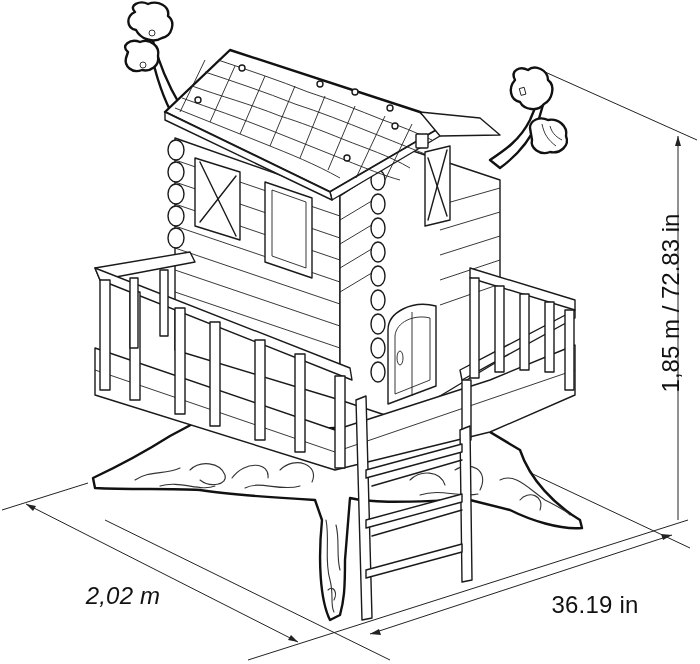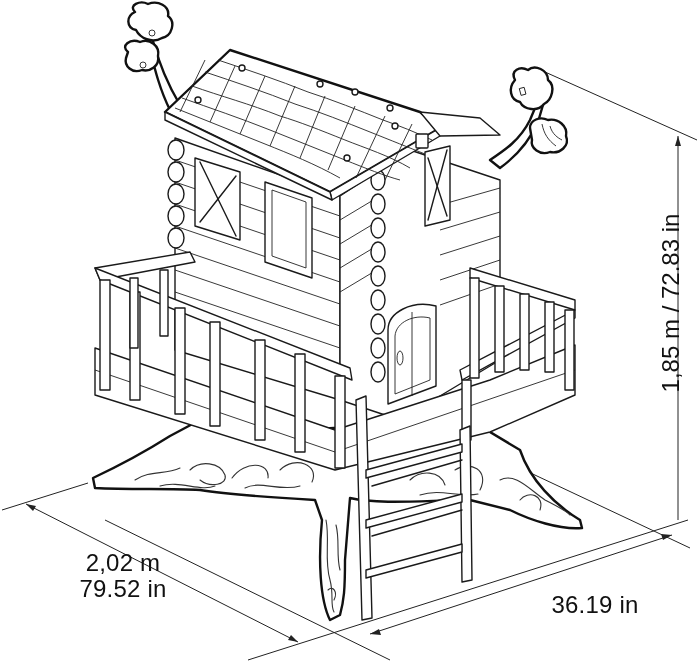--- a/index.html
+++ b/index.html
@@ -5,21 +5,21 @@
     html, body { margin: 0; padding: 0; background: #ffffff; }
     body { width: 700px; height: 664px; position: relative; overflow: hidden; font-family: "Liberation Sans", sans-serif; }
     #stage { position: absolute; left: 0; top: 0; width: 700px; height: 664px; }
     .ln { fill: none; stroke: #1a1a1a; stroke-width: 1.4; stroke-linejoin: round; stroke-linecap: round; }
     .thick { fill: #fff; stroke: #111; stroke-width: 2.4; stroke-linejoin: round; }
     .fillw { fill: #fff; stroke: #1a1a1a; stroke-width: 1.4; stroke-linejoin: round; }
     .thin { fill: none; stroke: #222; stroke-width: 0.9; }
     .grain { fill: none; stroke: #333; stroke-width: 1.1; stroke-linecap: round; }
     .dim { fill: none; stroke: #222; stroke-width: 1; }
     .label { position: absolute; color: #111; font-size: 24px; line-height: 26px; text-align: center; letter-spacing: 0.2px; }
-    #label-width { left: 48px; top: 550px; width: 150px; }
+    #label-width { left: 48px; top: 583px; width: 150px; font-style: italic; }
     #label-depth { left: 520px; top: 592px; width: 150px; }
     #label-height { position: absolute; left: 522px; top: 288px; width: 300px; height: 30px; transform: rotate(-90deg); transform-origin: 150px 15px; font-size: 24px; text-align: center; color: #111; white-space: nowrap; }
   </style>
 </head>
 <body>
 
 <svg id="stage" viewBox="0 0 700 664" xmlns="http://www.w3.org/2000/svg">
 
   <g>
 
@@ -212,20 +212,19 @@
     <path class="fillw" d="M366,470 L462,444 L462,452 L366,478 Z"></path>
     <path class="fillw" d="M366,520 L462,494 L462,502 L366,528 Z"></path>
     <path class="fillw" d="M366,570 L462,544 L462,552 L366,578 Z"></path>
     <path class="ln" d="M372,486 L462,460"></path>
     <path class="ln" d="M372,536 L462,510"></path>
   </g>
 </svg>
 
 <div id="label-width" class="label">
   <div>2,02 m</div>
-  <div>79.52 in</div>
 </div>
 
 <div id="label-depth" class="label">
   <div>36.19 in</div>
 </div>
 
 <div id="label-height">1,85 m / 72.83 in</div>
 
 </body></html>

